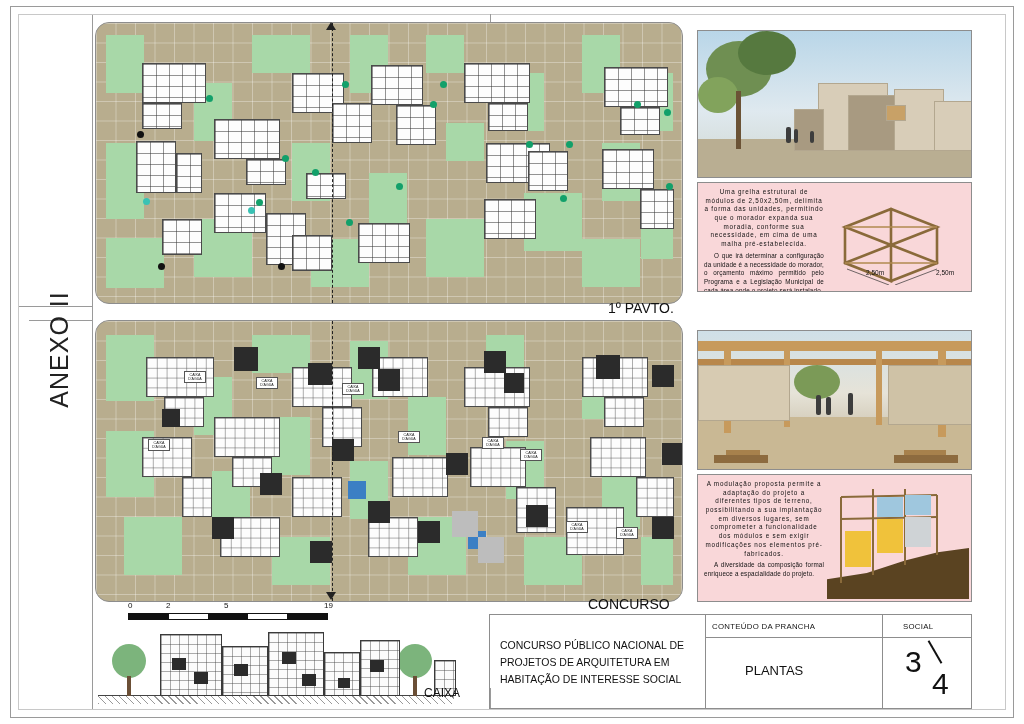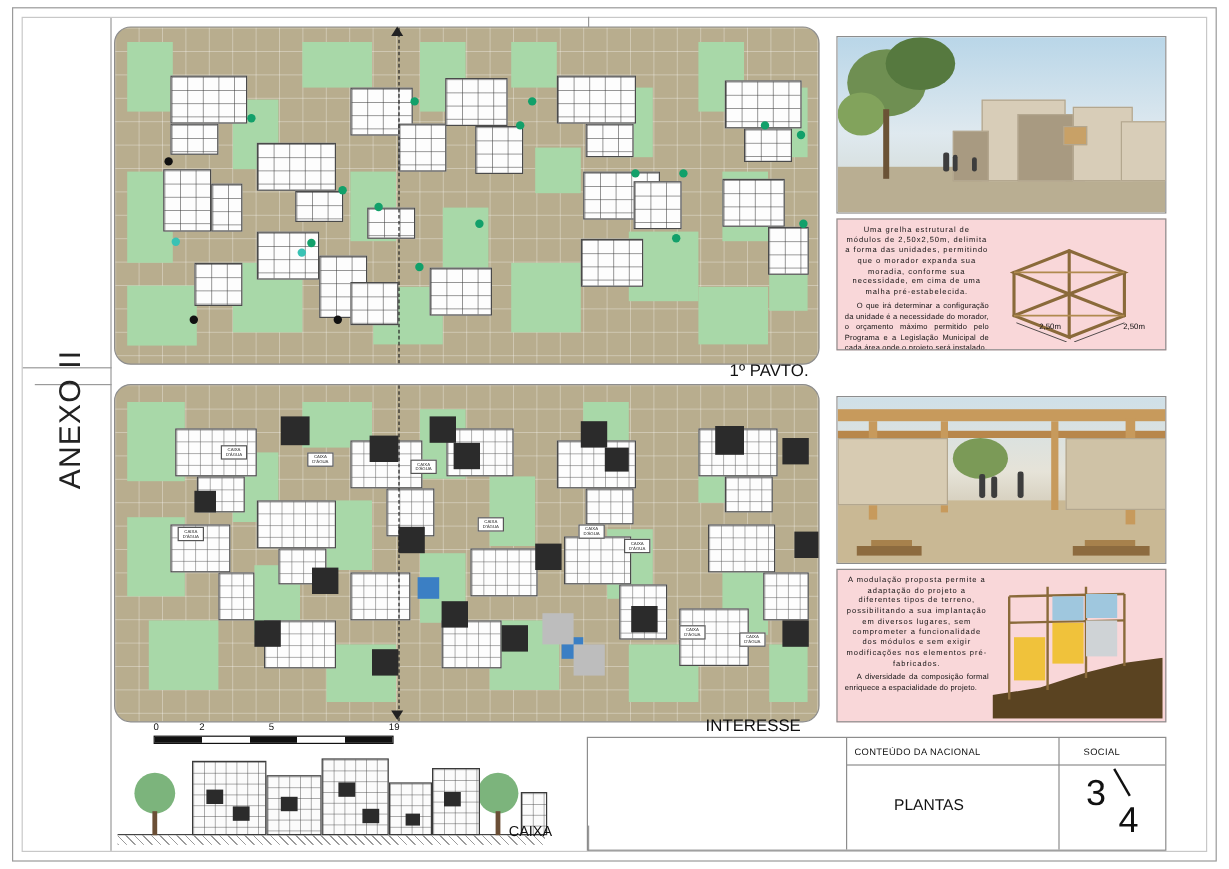--- a/index.html
+++ b/index.html
@@ -571,21 +571,21 @@
     <div class="caixa-label" style="left:246px;top:62px;">CAIXA D'ÁGUA</div>
     <div class="caixa-label" style="left:302px;top:110px;">CAIXA D'ÁGUA</div>
     <div class="caixa-label" style="left:386px;top:116px;">CAIXA D'ÁGUA</div>
     <div class="caixa-label" style="left:424px;top:128px;">CAIXA D'ÁGUA</div>
     <div class="caixa-label" style="left:470px;top:200px;">CAIXA D'ÁGUA</div>
     <div class="caixa-label" style="left:520px;top:206px;">CAIXA D'ÁGUA</div>
 
     <div class="axis-line" style="left:236px;"></div>
   </div>
   <div class="axis-arrow" style="left:326px;top:592px;border-top:8px solid #222;"></div>
-  <div class="plan-caption" style="left:588px;top:596px;">INTERESSE</div>
+  <div class="plan-caption" style="left:588px;top:596px;">CONCURSO</div>
 
   <div class="scale-wrap">
     <div class="scale-bar"></div>
     <div class="scale-num" style="left:0;">0</div>
     <div class="scale-num" style="left:38px;">2</div>
     <div class="scale-num" style="left:96px;">5</div>
     <div class="scale-num" style="left:196px;">19</div>
   </div>
 
   <div class="corte-wrap">
@@ -705,22 +705,27 @@
         <rect x="78" y="16" width="26" height="20" fill="#9fc7de"></rect>
       </svg>
     </div>
   </div>
 
   <div id="tb-outer" class="tb">
     <div class="tb-sep-v1"></div>
     <div class="tb-sep-v2"></div>
     <div class="tb-sep-h1"></div>
 
-
-    <div class="tb-lbl" style="left:222px;top:7px;">CONTEÚDO DA NACIONAL</div>
+    <div class="tb-competition">
+      <div>CONCURSO PÚBLICO NACIONAL DE</div>
+      <div>PROJETOS DE ARQUITETURA EM</div>
+      <div>HABITAÇÃO DE INTERESSE SOCIAL</div>
+    </div>
+
+    <div class="tb-lbl" style="left:222px;top:7px;">CONTEÚDO DA PRANCHA</div>
     <div class="tb-lbl" style="left:413px;top:7px;">SOCIAL</div>
     <div class="tb-content">PLANTAS</div>
 
     <div class="sheet-frac">
       <span class="num">3</span>
       <span class="bar"></span>
       <span class="den">4</span>
     </div>
   </div>
 

